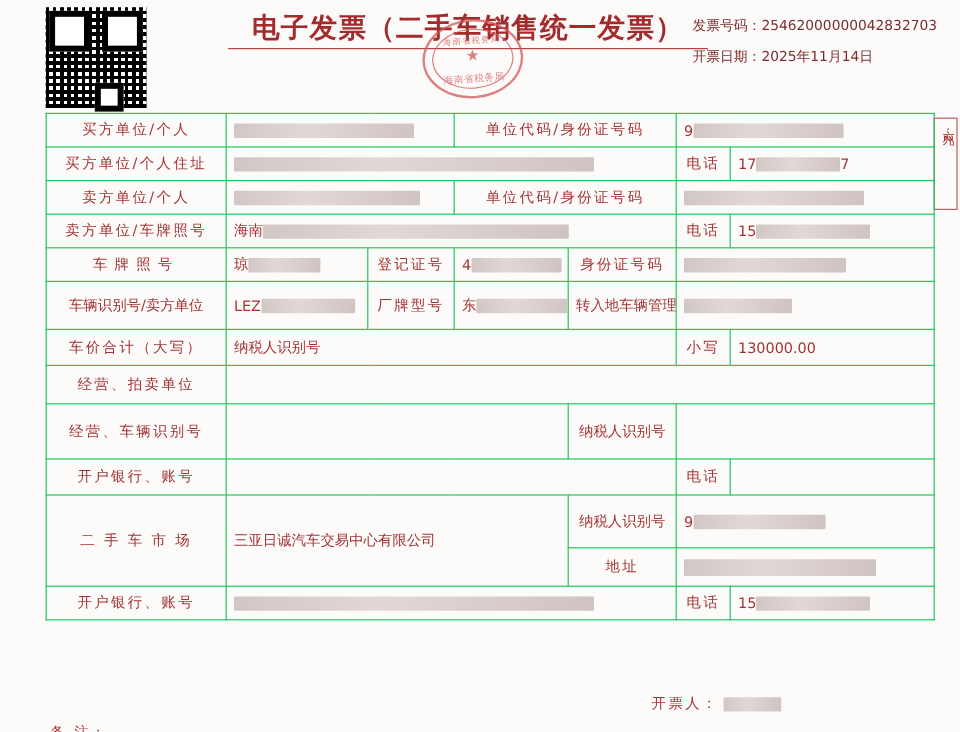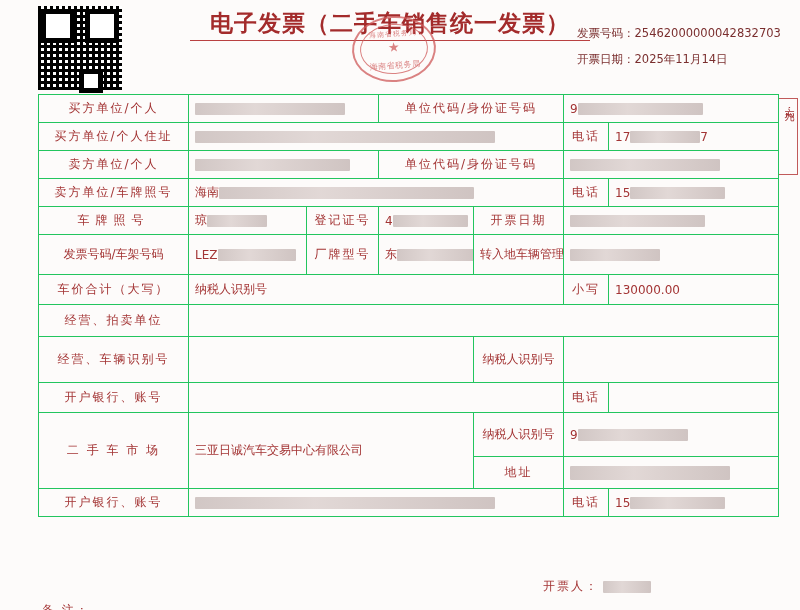--- a/index.html
+++ b/index.html
@@ -118,21 +118,21 @@
     left: 0; right: 0;
     bottom: 9px;
     text-align: center;
     font-size: 8px;
     color: #cf5a5a;
     letter-spacing: .5px;
   }
   .meta {
     position: absolute;
     right: 8px;
-    top: 20px;
+    top: 8px;
     width: 215px;
     font-size: 11.5px;
     color: #7a2e2e;
     line-height: 26px;
   }
   .meta div { white-space: nowrap; overflow: hidden; }
 
   
   .tbl {
     position: absolute;
@@ -279,26 +279,26 @@
         <td colspan="4" class="val"><span>海南</span><span class="red" style="width:255px"></span></td>
         <td class="lbl">电话</td>
         <td class="val"><span>15</span><span class="red" style="width:95px"></span></td>
       </tr>
 
       <tr>
         <td class="lbl wide-lbl">车牌照号</td>
         <td class="val"><span>琼</span><span class="red" style="width:60px"></span></td>
         <td class="lbl">登记证号</td>
         <td class="val"><span>4</span><span class="red" style="width:75px"></span></td>
-        <td class="lbl">开票日期</td>
+        <td class="lbl">身份证号码</td>
         <td colspan="2" class="val"><span class="red" style="width:135px"></span></td>
       </tr>
 
       <tr style="height:40px">
-        <td class="lbl lbl2">发票号码/车架号码</td>
+        <td class="lbl lbl2">车辆识别号/卖方单位</td>
         <td class="val"><span>LEZ</span><span class="red" style="width:78px"></span></td>
         <td class="lbl">厂牌型号</td>
         <td class="val"><span>东</span><span class="red" style="width:80px"></span></td>
         <td class="lbl lbl2">转入地车辆管理所名称</td>
         <td colspan="2" class="val"><span class="red" style="width:90px"></span></td>
       </tr>
 
       <tr style="height:30px">
         <td class="lbl">车价合计（大写）</td>
         <td colspan="4" class="val">纳税人识别号</td>

